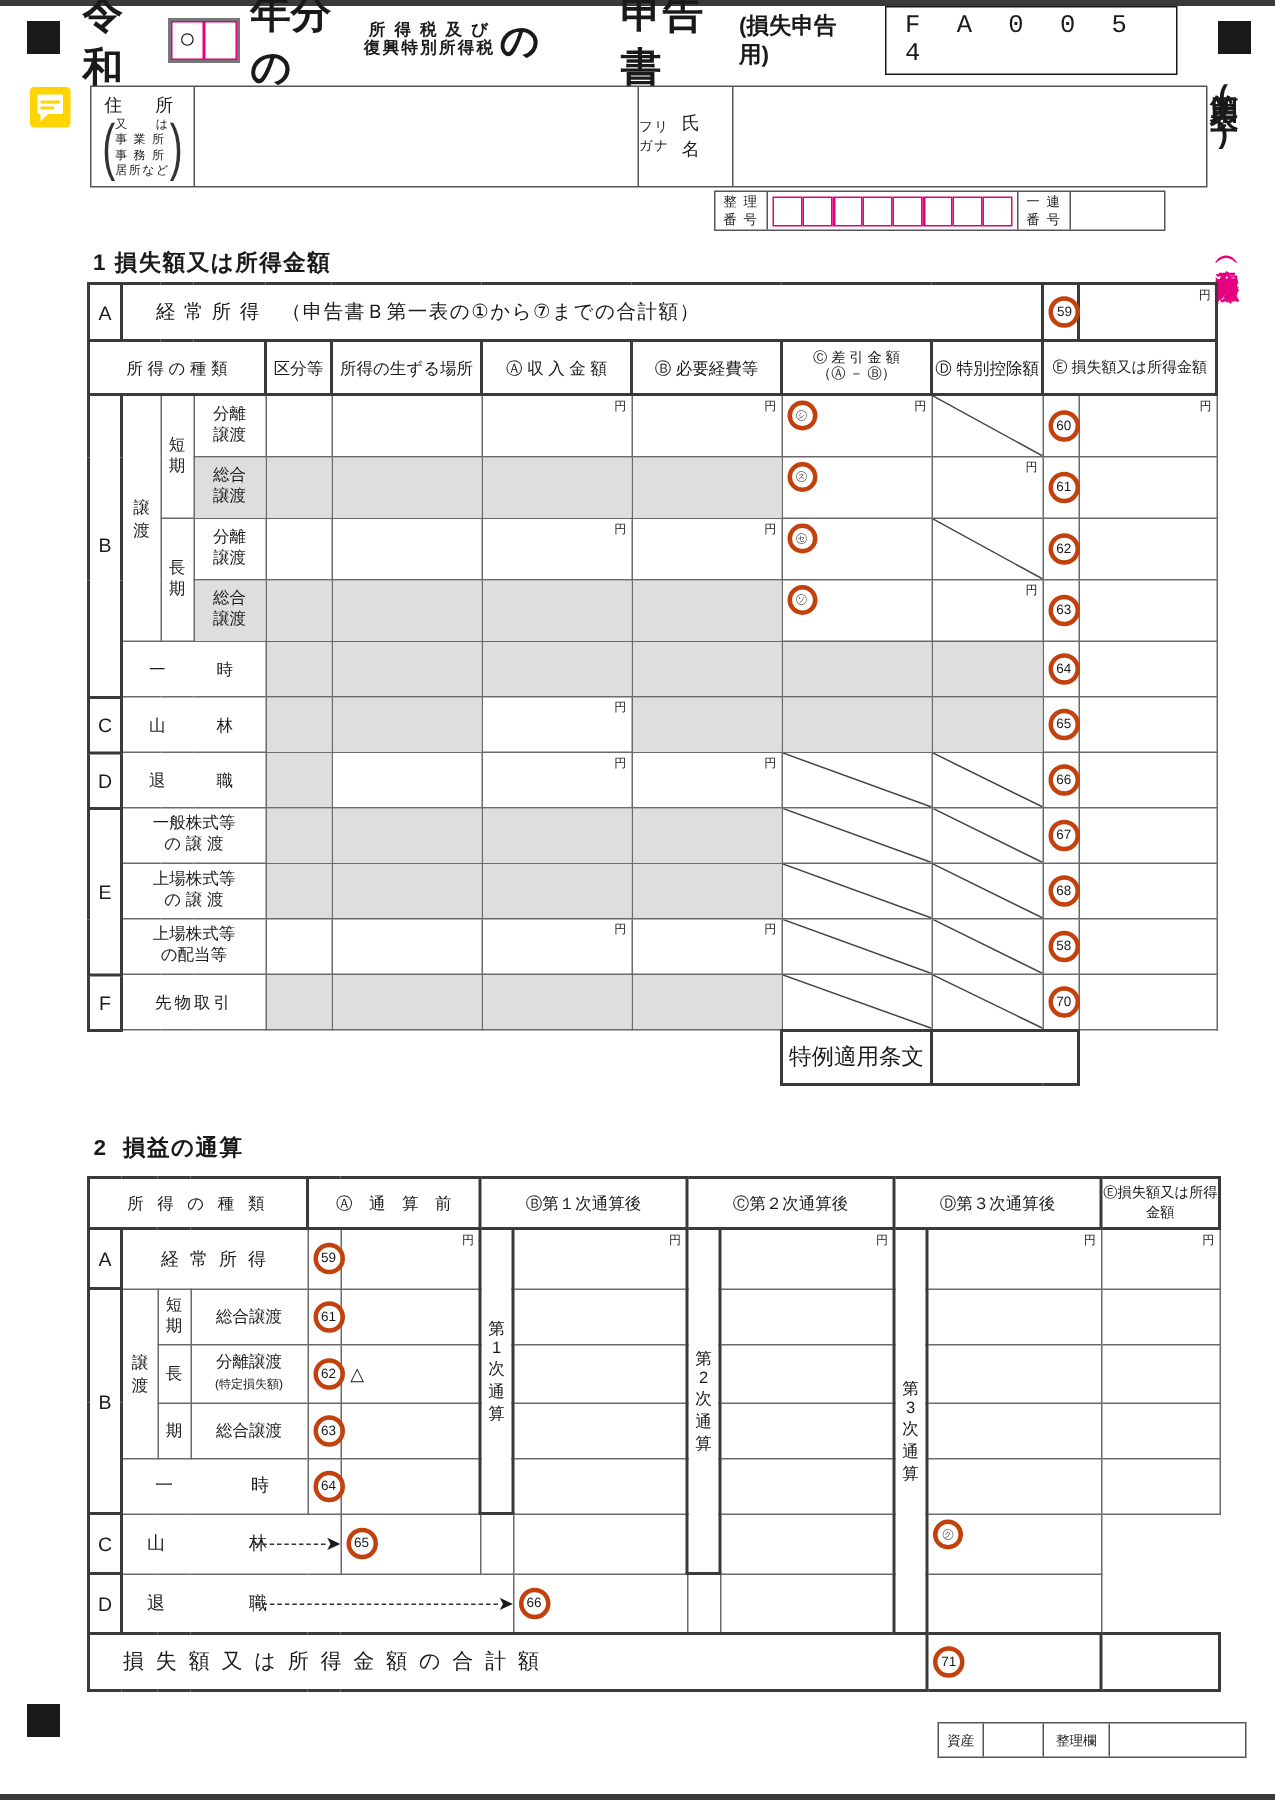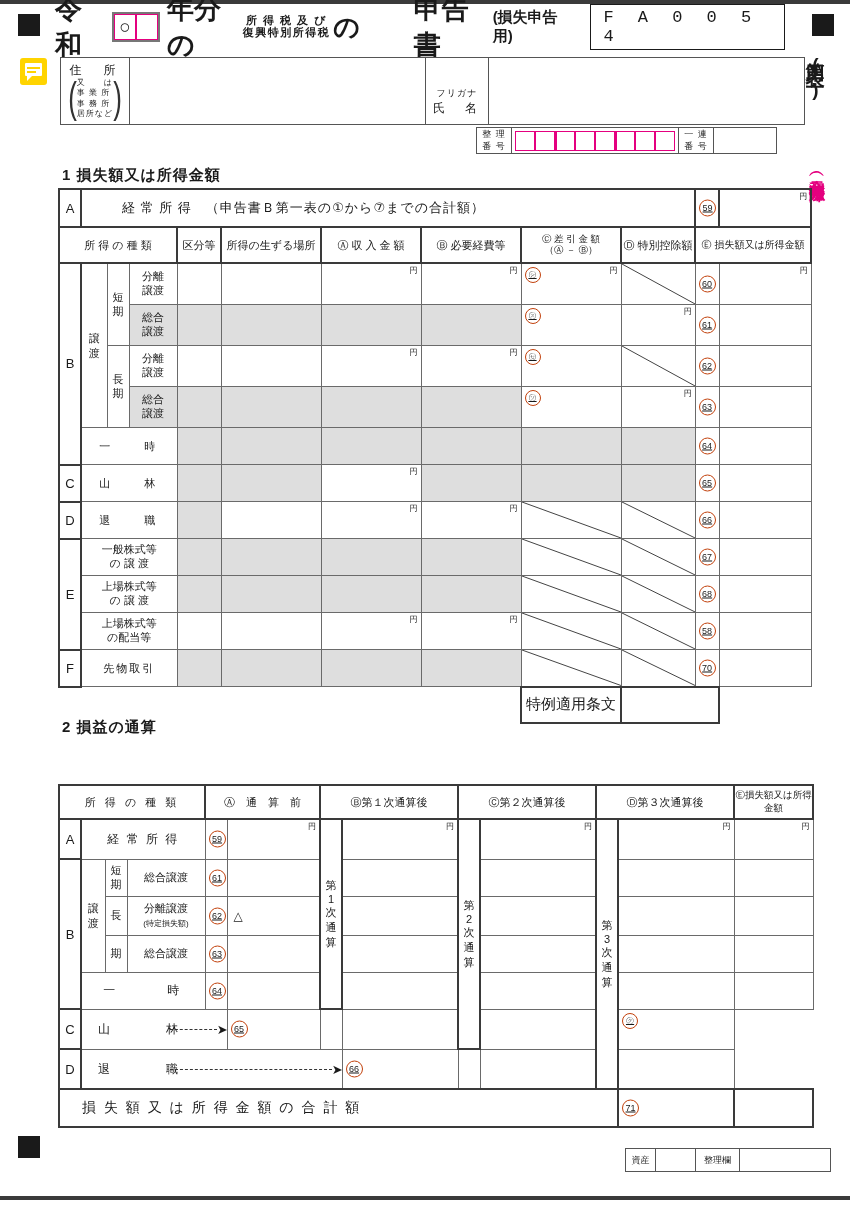--- a/index.html
+++ b/index.html
@@ -45,21 +45,21 @@
 
   
   .addr{position:absolute;left:60px;top:57px;width:745px;height:68px;border:1.5px solid #555;box-sizing:border-box;display:flex;}
   .addr-lbl{width:68px;border-right:1.5px solid #555;display:flex;flex-direction:column;align-items:center;justify-content:center;font-size:10px;line-height:1.25;}
   .addr-lbl .big{font-size:12px;letter-spacing:5px;font-weight:normal;}
   .addr-lbl .paren{display:flex;align-items:center;font-size:8px;}
   .addr-lbl .paren .pl,.addr-lbl .paren .pr{font-size:26px;line-height:0.8;transform:scaleY(1.6);color:#333;}
   .addr-lbl .paren .col{display:flex;flex-direction:column;line-height:1.3;}
   .addr-lbl .paren .col span{white-space:nowrap;font-size:8px;letter-spacing:1px;}
   .addr-fill{flex:1;border-right:1.5px solid #555;}
-  .addr-name-lbl{width:62px;border-right:1.5px solid #555;display:flex;flex-direction:column;align-items:center;justify-content:flex-end;font-size:10px;padding:7px 0;}
+  .addr-name-lbl{width:62px;border-right:1.5px solid #555;display:flex;flex-direction:row;align-items:center;justify-content:flex-start;font-size:10px;padding:7px 0;}
   .addr-name-lbl .fu{font-size:9px;letter-spacing:1px;}
   .addr-name-lbl .sh{font-size:12px;letter-spacing:4px;}
   .addr-name-fill{width:315px;}
 
   
   .seiri{position:absolute;left:476px;top:127px;height:27px;display:flex;border:1.5px solid #555;box-sizing:border-box;}
   .seiri .lbl{width:34px;display:flex;flex-direction:column;align-items:center;justify-content:center;font-size:9px;line-height:1.25;border-right:1.5px solid #555;letter-spacing:1px;}
   .seiri .cells{display:flex;align-items:center;padding:0 3px;}
   .seiri .cells .cell{width:20px;height:20px;border:1.2px solid #e4007f;box-sizing:border-box;}
   .seiri .cells .cell.thick{border-left-width:2.6px;}
@@ -72,21 +72,21 @@
   .vtxt.black{color:#1a1a1a;}
   .vtxt.pink{color:#e4007f;font-size:16px;position:absolute;top:118px;left:3px;letter-spacing:1px;}
 
   
   .sect-title{position:absolute;font-size:15px;font-weight:bold;letter-spacing:1px;}
   table.form{position:absolute;border-collapse:collapse;table-layout:fixed;}
   table.form td{border:1px solid #6a6a6a;font-size:11px;padding:0;vertical-align:middle;text-align:center;position:relative;}
   .outer{border:2px solid #3a3a3a !important;}
   .shade{background:#dedede;margin-left:36px;}
   .yen{position:absolute;right:3px;top:1px;font-size:8px;color:#222;}
-  .cnum{display:inline-flex;align-items:center;justify-content:center;width:15px;height:15px;border:1px solid #c2410c;border-radius:50%;font-size:9px;line-height:1;text-decoration:underline;}
+  .cnum{display:inline-flex;align-items:center;justify-content:center;width:15px;height:15px;border:3px solid #c2410c;border-radius:50%;font-size:9px;line-height:1;}
   .cnum.sm{font-size:8px;width:14px;height:14px;}
   .numcell{width:24px;}
   .numcell .cnum{position:absolute;left:3px;top:50%;transform:translateY(-50%);}
   .lbl-sp{letter-spacing:4px;}
   .lbl-sp2{letter-spacing:2px;}
   .two-line{line-height:1.25;font-size:10.5px;}
   .markc{position:absolute;left:3px;top:3px;}
   .diag{position:absolute;left:0;top:0;width:100%;height:100%;}
   .colhdr{font-size:10.5px;}
   .frac{display:inline-block;line-height:1.15;font-size:9.5px;text-align:center;}
@@ -200,21 +200,21 @@
         <col style="width:100px">
       <col style="width:100px">
         <col style="width:74px">
         <col style="width:24px">
         <col style="width:92px">
     </colgroup>
 
     <tbody>
         <tr>
       <td class="outer" style="height:36px;font-size:13px;">A</td>
-      <td class="outer" colspan="9" style="text-align:left;padding-left:40px;font-size:13px;letter-spacing:1px;margin-left:12px;">経 常 所 得　（申告書Ｂ第一表の①から⑦までの合計額）</td>
+      <td class="outer" colspan="9" style="text-align:left;padding-left:22px;font-size:13px;letter-spacing:1px;margin-left:12px;">経 常 所 得　（申告書Ｂ第一表の①から⑦までの合計額）</td>
       <td class="outer numcell">
             <span class="cnum">59</span>
           </td>
       <td class="outer">
             <span class="yen">円</span>
           </td>
     </tr>
 
     <tr>
       <td class="outer colhdr" colspan="4" style="height:34px;">所 得 の 種 類</td>
@@ -481,21 +481,21 @@
     </tr>
 
     <tr>
       <td colspan="8" style="border:none;"></td>
       <td class="outer" style="height:34px;font-size:15px;">特例適用条文</td>
       <td class="outer" colspan="2"></td>
     </tr>
   </tbody>
     </table>
 
-  <div class="sect-title" style="left:62px;top:718px;">2 損益の通算</div>
+  <div class="sect-title" style="left:62px;top:756px;font-family:Liberation Mono, monospace;">2 損益の通算</div>
 
   <table class="form" style="left:58px;top:784px;width:752px;">
     <colgroup>
       <col style="width:22px">
         <col style="width:24px">
         <col style="width:22px">
         <col style="width:78px">
       <col style="width:22px">
         <col style="width:93px">
         <col style="width:22px">

